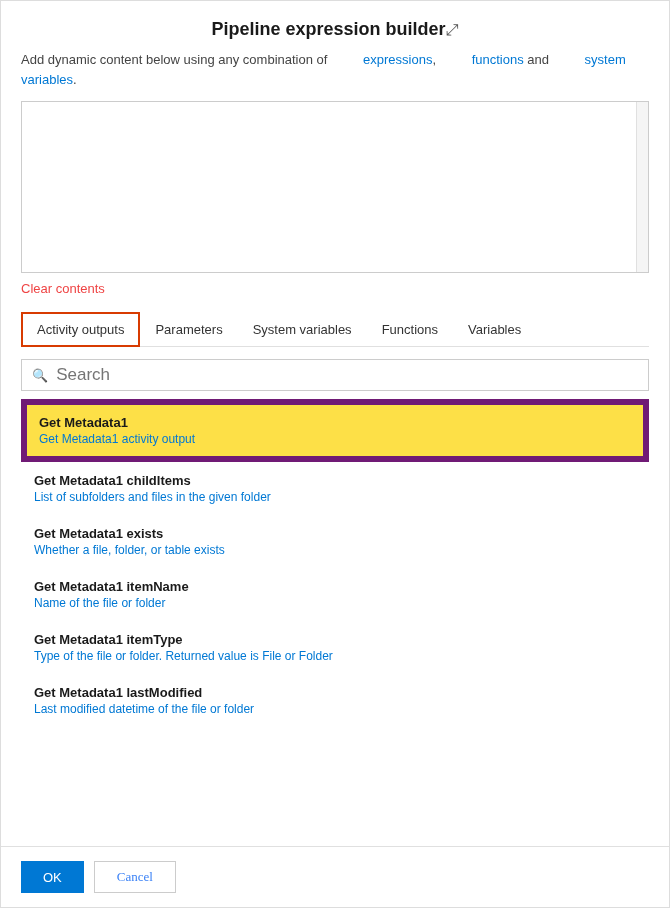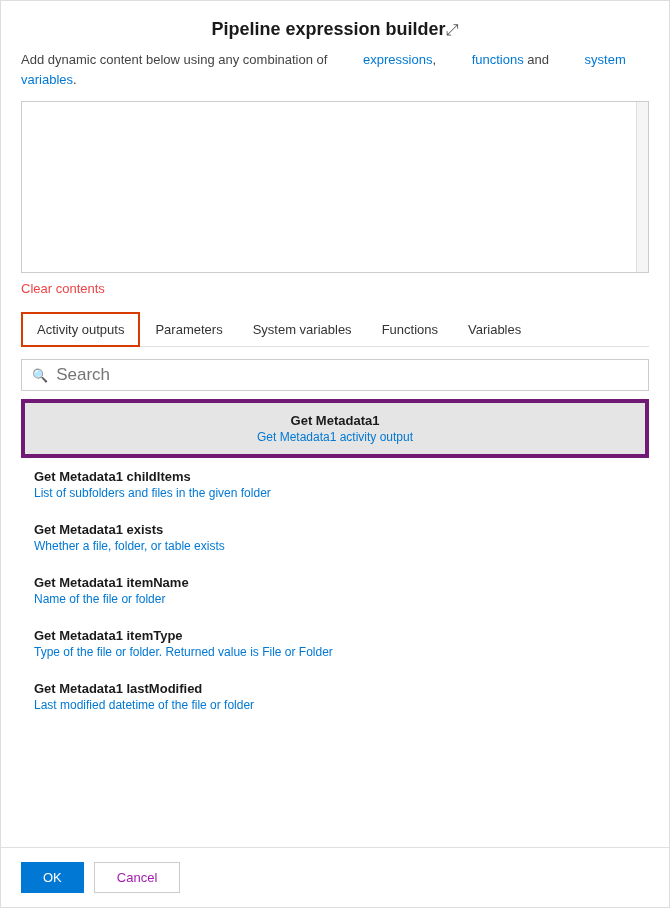--- a/index.html
+++ b/index.html
@@ -128,23 +128,22 @@
       margin: 0 20px;
     }
 
     .list-item {
       padding: 10px 12px;
       cursor: pointer;
       border: 1px solid transparent;
     }
 
     .list-item.selected {
-      border: 4px solid #701a75;
-      background: #e5e5e5;
-      text-align: center;
+      border: 6px solid #701a75;
+      background: #fde047;
     }
 
     .list-item-title {
       font-size: 13px;
       font-weight: 600;
       color: #1a1a1a;
       margin-bottom: 2px;
     }
 
     .list-item-subtitle {
@@ -169,26 +168,26 @@
       color: #fff;
       border: none;
       padding: 7px 22px;
       font-size: 13px;
       cursor: pointer;
       font-family: inherit;
     }
 
     .btn-cancel {
       background: #fff;
-      color: #a21caf;
+      color: #3b82f6;
       border: 1px solid #ccc;
       padding: 7px 22px;
       font-size: 13px;
       cursor: pointer;
-      font-family: Liberation Sans, sans-serif;
+      font-family: Liberation Serif, serif;
     }
   </style>
 </head>
 <body>
 
 
 
 
 <div class="dialog-header">
   <span class="dialog-title">Pipeline expression builder</span>

